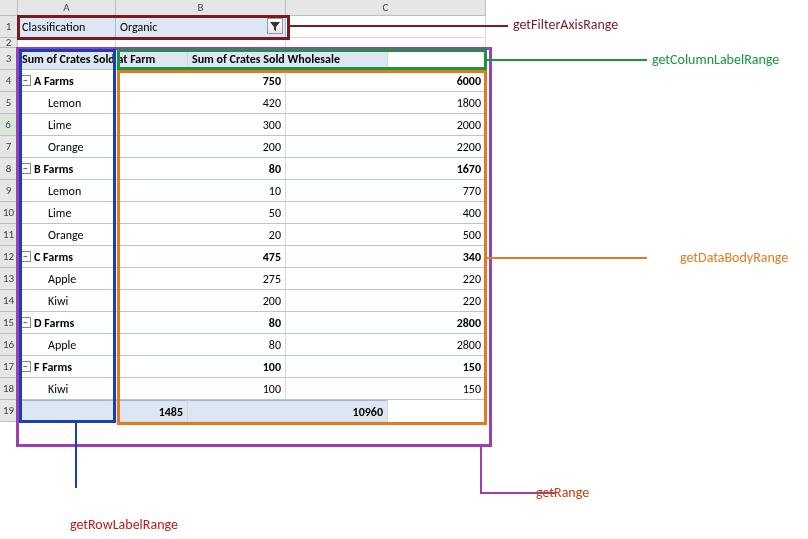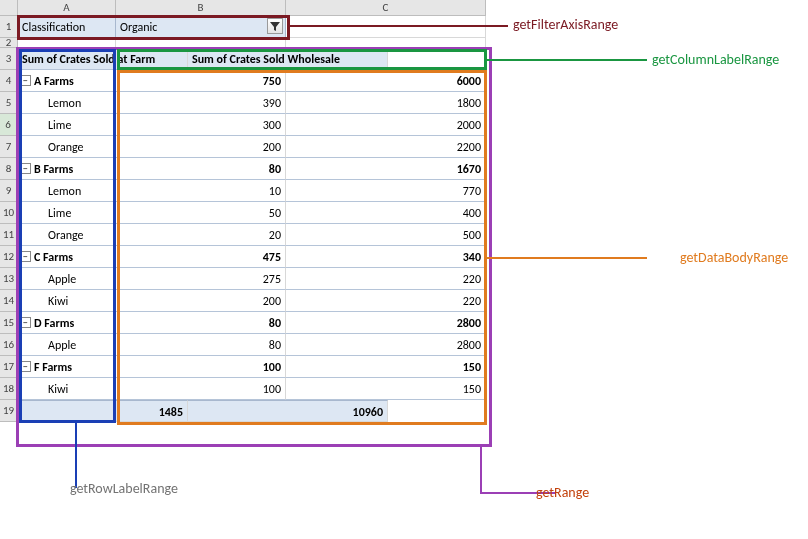--- a/index.html
+++ b/index.html
@@ -176,21 +176,21 @@
   <div id="data-rows">
       <div class="row pt-row farm-row">
         <div class="rowhdr">4</div>
         <div class="cell cellA"><div class="collapse-box">−</div><span>A Farms</span></div>
         <div class="cell cellB">750</div>
         <div class="cell cellC">6000</div>
       </div>
       <div class="row pt-row item-row">
         <div class="rowhdr">5</div>
         <div class="cell cellA"><span>Lemon</span></div>
-        <div class="cell cellB">390</div>
+        <div class="cell cellB">420</div>
         <div class="cell cellC">1800</div>
       </div>
       <div class="row pt-row item-row">
         <div class="rowhdr sel">6</div>
         <div class="cell cellA"><span>Lime</span></div>
         <div class="cell cellB">300</div>
         <div class="cell cellC">2000</div>
       </div>
       <div class="row pt-row item-row">
         <div class="rowhdr">7</div>
@@ -282,17 +282,17 @@
 <div class="line hline" style="left:290px; top:25px; width:218px; background:#7b1a23;"></div>
 <div class="callout" style="left:513px; top:16px; color:#7b1a23;"><span>getFilterAxisRange</span></div>
 
 <div class="line hline" style="left:487px; top:59px; width:160px; background:#1a9641;"></div>
 <div class="callout" style="left:652px; top:51px; color:#1a9641;"><span>getColumnLabelRange</span></div>
 
 <div class="line hline" style="left:487px; top:257px; width:160px; background:#e07b1f;"></div>
 <div class="callout" style="left:680px; top:249px; color:#e07b1f;"><span>getDataBodyRange</span></div>
 
 <div class="line vline" style="left:75px; top:423px; height:65px; background:#1a3fb5;"></div>
-<div class="callout" style="left:70px; top:480px; color:#737373;"><span>getRowLabelRange</span></div>
+<div class="callout" style="left:70px; top:516px; color:#b91c1c;"><span>getRowLabelRange</span></div>
 
 <div class="line vline" style="left:480px; top:447px; height:45px; background:#9b3fb5;"></div>
 <div class="line hline" style="left:480px; top:492px; width:75px; background:#9b3fb5;"></div>
 <div class="callout" style="left:536px; top:484px; color:#c2410c;"><span>getRange</span></div>
 
 </body></html>

